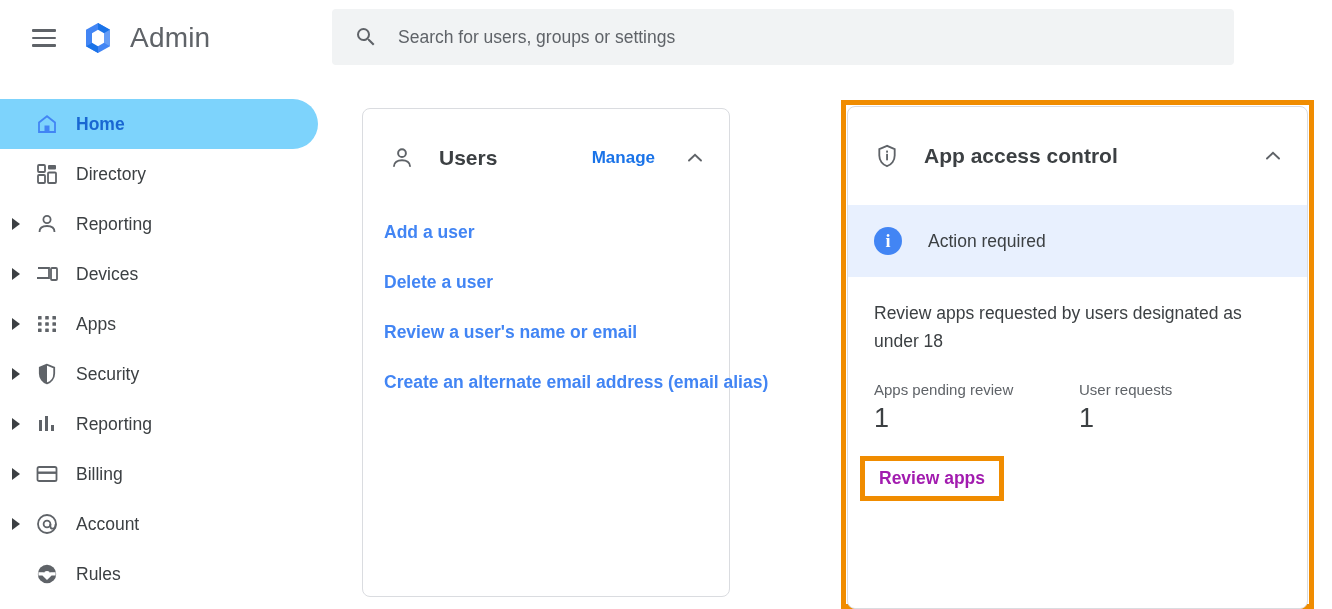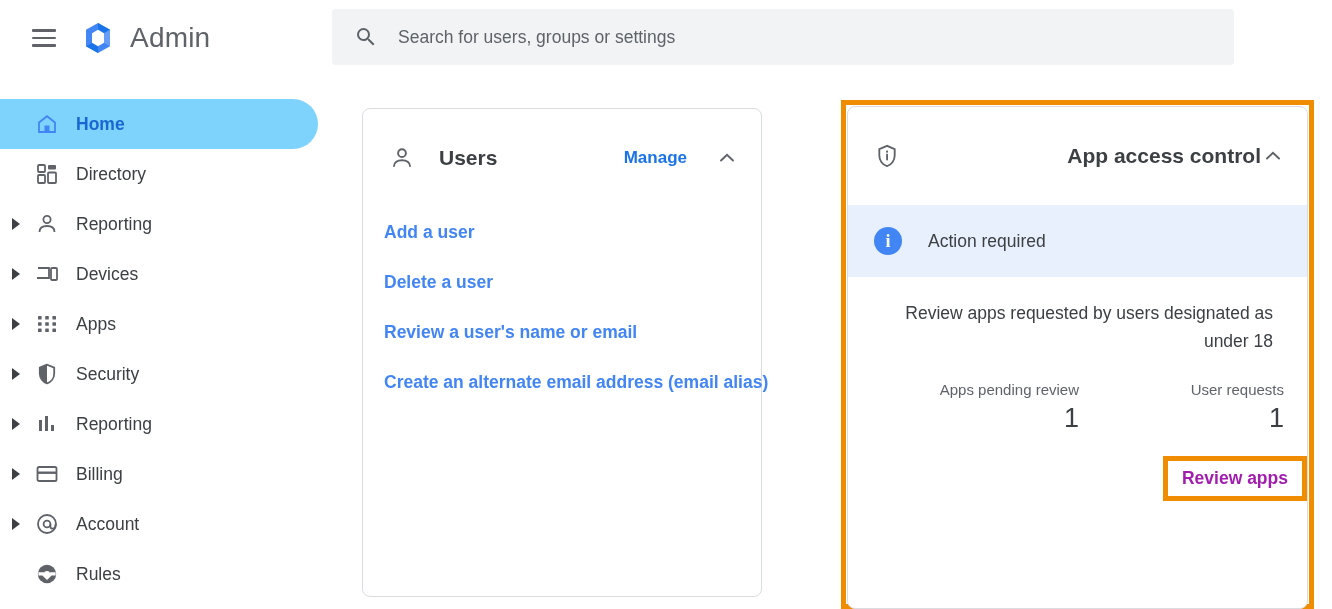--- a/index.html
+++ b/index.html
@@ -67,21 +67,21 @@
   }
   .nav-label {
     position: absolute; left: 76px;
     font-size: 17.5px; color: #3c4043; white-space: nowrap;
   }
   .nav-item.active .nav-label { color: #1967d2; font-weight: bold; }
 
   
   .card-users {
     position: absolute; left: 362px; top: 108px;
-    width: 400px; height: 489px;
+    width: 368px; height: 489px;
     background: #fff; border: 1px solid #dadce0; border-radius: 8px;
   }
   .card-head {
     display: flex; align-items: center; height: 98px; padding: 0 22px 0 26px;
   }
   .card-head-icon { width: 26px; height: 26px; flex: none; }
   .card-head-title {
     font-size: 21px; color: #3c4043; font-weight: bold;
     margin-left: 24px; flex: 1; white-space: nowrap;
   }
@@ -103,21 +103,20 @@
     width: 473px; height: 509px;
     border: 5px solid #f08c00;
   }
   .card-access {
     position: absolute; left: 847px; top: 106px;
     width: 461px; height: 503px;
     background: #fff; border: 1px solid #dadce0;
     border-top-left-radius: 8px; border-top-right-radius: 8px;
     border-bottom-left-radius: 8px; border-bottom-right-radius: 8px;
     overflow: hidden;
-    text-align: right;
   }
   .banner {
     height: 72px; background: #e8f0fe;
     display: flex; align-items: center; padding-left: 26px;
   }
   .banner-icon {
     width: 28px; height: 28px; border-radius: 50%;
     background: #4285f4; color: #fff;
     display: flex; align-items: center; justify-content: center;
     font-size: 18px; font-family: "Liberation Serif", serif; font-weight: bold;

